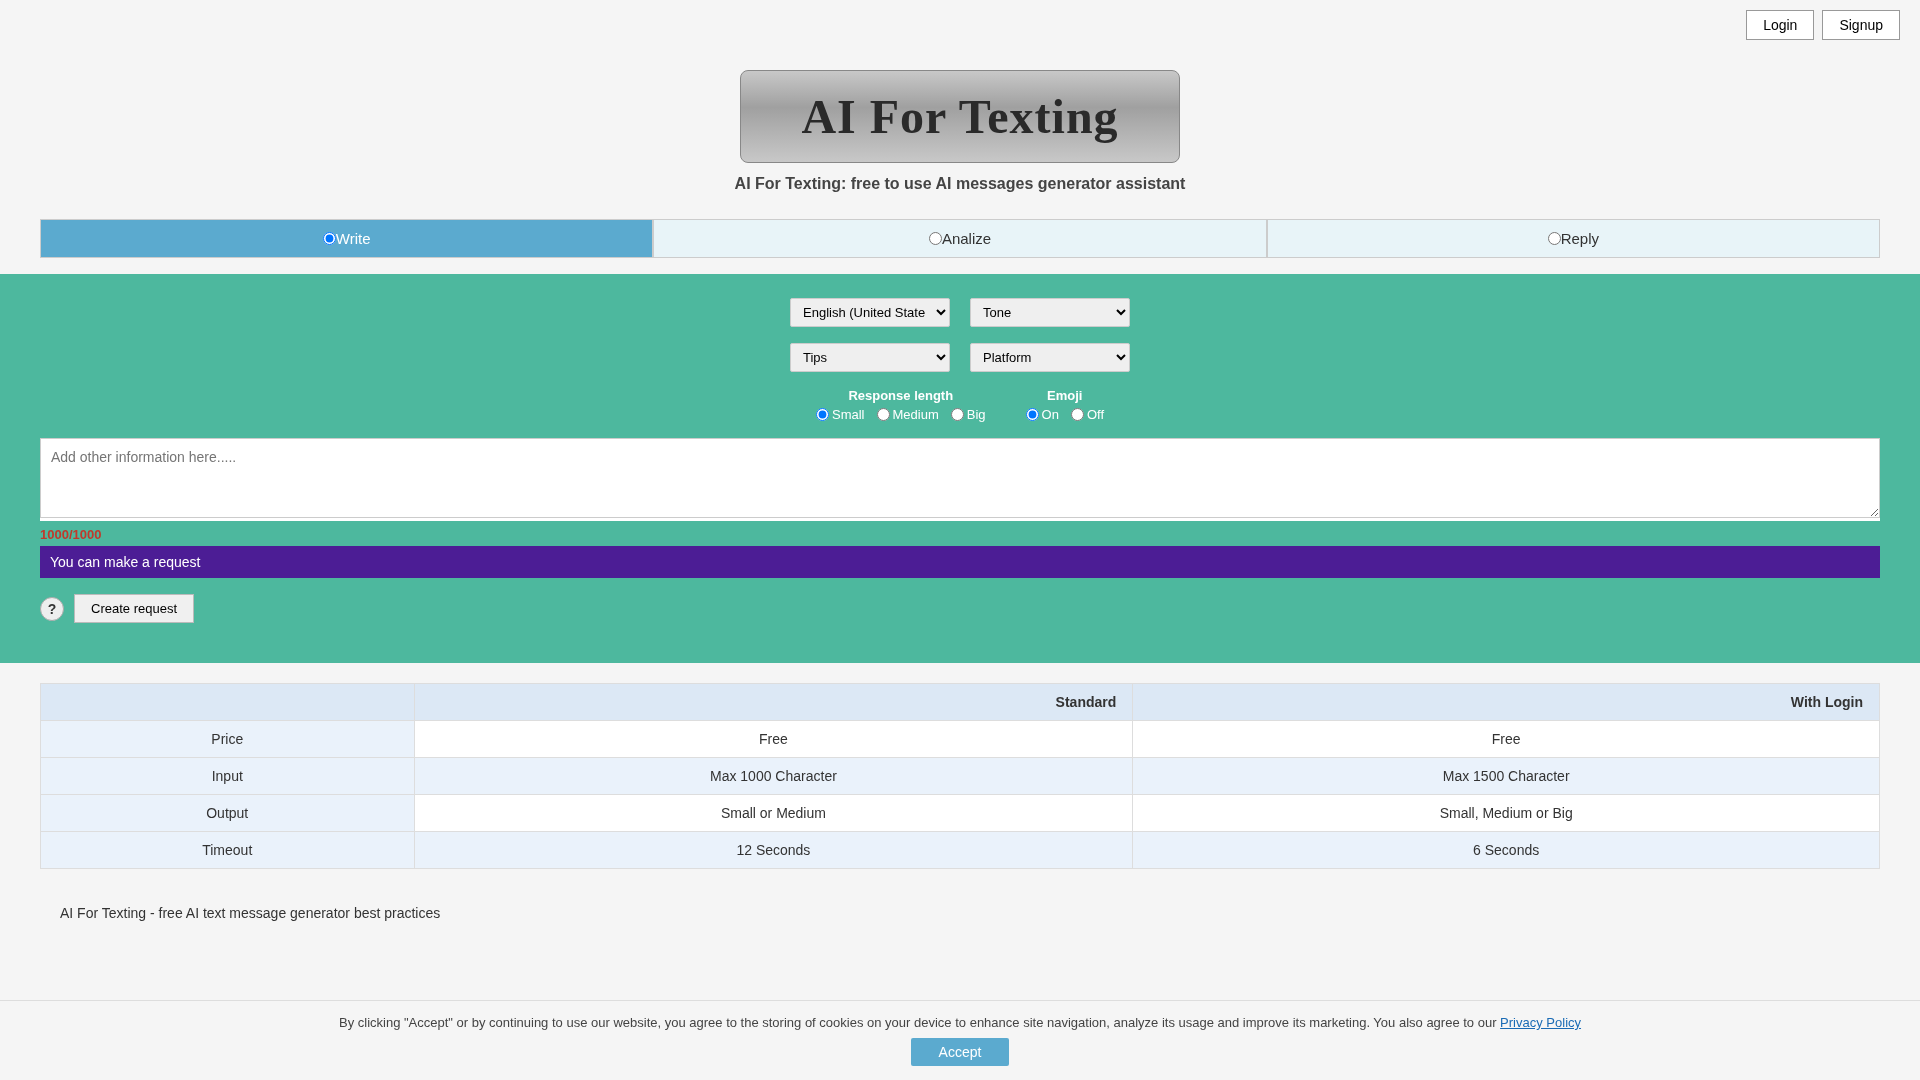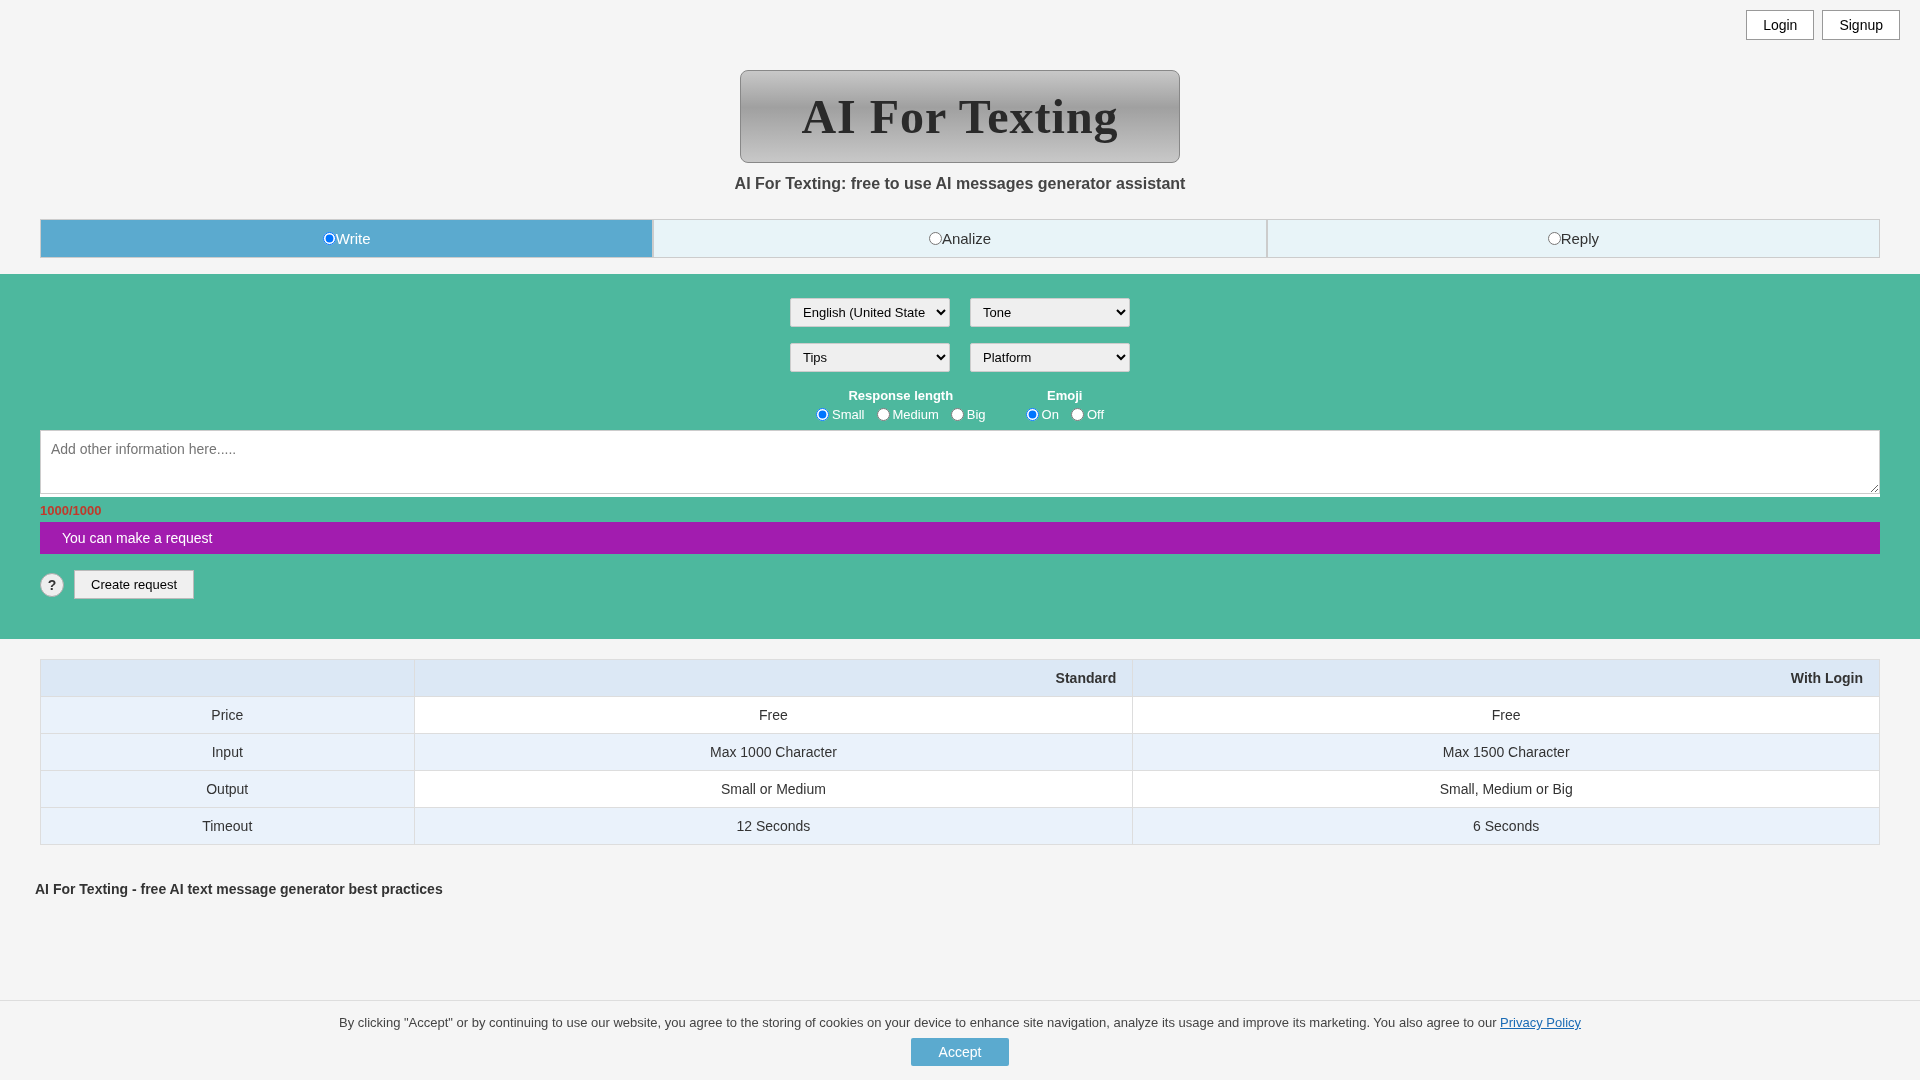--- a/index.html
+++ b/index.html
@@ -93,21 +93,21 @@
       font-size: 13px;
       border: 1px solid #ccc;
       border-radius: 2px;
       width: 160px;
     }
 
     .radio-group {
       display: flex;
       justify-content: center;
       gap: 40px;
-      margin-bottom: 8px;
+      margin-bottom: 16px;
     }
     .radio-section {
       display: flex;
       flex-direction: column;
       align-items: center;
       gap: 4px;
     }
     .radio-section label.section-label {
       font-size: 13px;
       font-weight: bold;
@@ -126,40 +126,40 @@
       gap: 3px;
     }
 
     
     .message-area {
       background: #fff;
       margin: 0 0 6px 0;
     }
     .message-area textarea {
       width: 100%;
-      height: 64px;
+      height: 80px;
       padding: 10px;
       border: 1px solid #ccc;
       font-size: 14px;
       resize: vertical;
       font-family: Arial, sans-serif;
       color: #999;
     }
 
     .char-count {
       color: #c0392b;
       font-size: 13px;
       font-weight: bold;
       margin-bottom: 4px;
     }
 
     .info-bar {
-      background: #a21caf;
+      background: #4c1d95;
       color: #fff;
-      padding: 8px 22px;
+      padding: 8px 10px;
       font-size: 14px;
       margin-bottom: 16px;
     }
 
     .action-row {
       display: flex;
       align-items: center;
       gap: 10px;
     }
     .help-icon {
@@ -214,23 +214,23 @@
       background: #eaf2fb;
     }
     .pricing-table td:first-child {
       text-align: center;
       font-weight: normal;
       background: #eaf2fb;
     }
 
     
     .best-practices {
-      padding: 16px 35px;
-      font-size: 14px;
-      font-weight: bold;
+      padding: 16px 60px;
+      font-size: 14px;
+      font-weight: normal;
       color: #333;
     }
 
     
     .cookie-banner {
       position: fixed;
       bottom: 0;
       left: 0;
       right: 0;
       background: rgba(245, 245, 245, 0.97);

